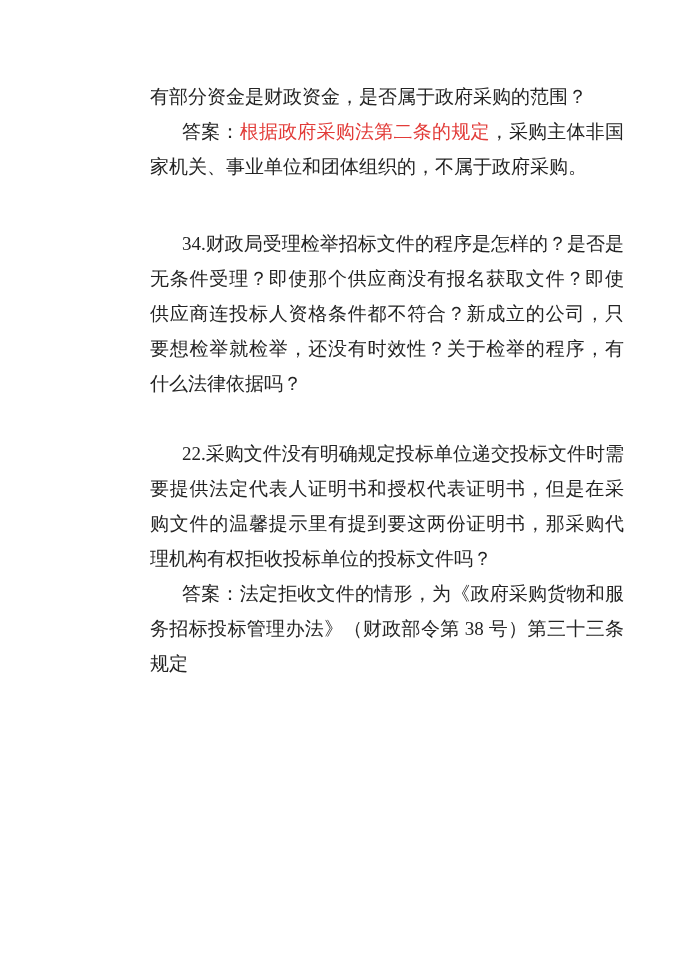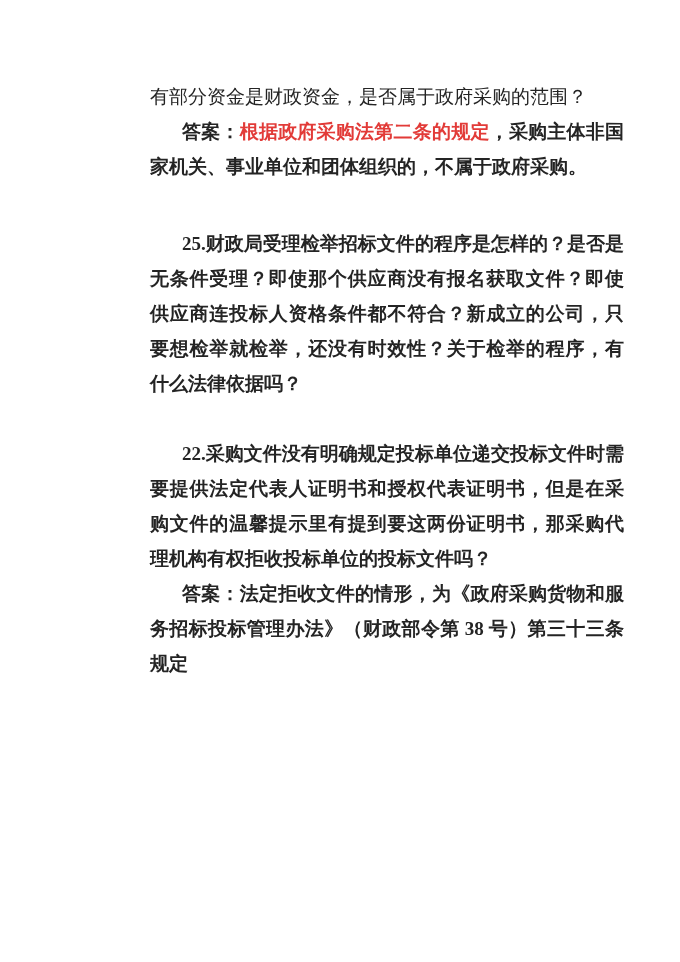--- a/index.html
+++ b/index.html
@@ -25,39 +25,38 @@
     line-height: 35px;
     text-align: justify;
     margin-left: 47px;
   }
   .para {
     margin: 0;
     padding: 0;
   }
   .para.indent {
     text-indent: 32px;
-    font-weight: bold;
   }
   .gap-lg { margin-top: 42px; }
   .gap-md { margin-top: 35px; }
   .hl {
     color: var(--highlight, #e23b38);
   }
 </style>
 </head>
 <body>
 
 <div class="page">
   <div class="content">
 
     <p class="para">有部分资金是财政资金，是否属于政府采购的范围？</p>
 
     <p class="para indent"><span>答案：</span><span class="hl">根据政府采购法第二条的规定</span><span>，采购主体非国家机关、事业单位和团体组织的，不属于政府采购。</span></p>
 
-    <p class="para indent gap-lg">25.财政局受理检举招标文件的程序是怎样的？是否是无条件受理？即使那个供应商没有报名获取文件？即使供应商连投标人资格条件都不符合？新成立的公司，只要想检举就检举，还没有时效性？关于检举的程序，有什么法律依据吗？</p>
+    <p class="para indent gap-lg">34.财政局受理检举招标文件的程序是怎样的？是否是无条件受理？即使那个供应商没有报名获取文件？即使供应商连投标人资格条件都不符合？新成立的公司，只要想检举就检举，还没有时效性？关于检举的程序，有什么法律依据吗？</p>
 
 
     <p class="para indent gap-md">22.采购文件没有明确规定投标单位递交投标文件时需要提供法定代表人证明书和授权代表证明书，但是在采购文件的温馨提示里有提到要这两份证明书，那采购代理机构有权拒收投标单位的投标文件吗？</p>
 
     <p class="para indent">答案：法定拒收文件的情形，为《政府采购货物和服务招标投标管理办法》（财政部令第 38 号）第三十三条规定</p>
 
   </div>
 </div>
 
 </body></html>

